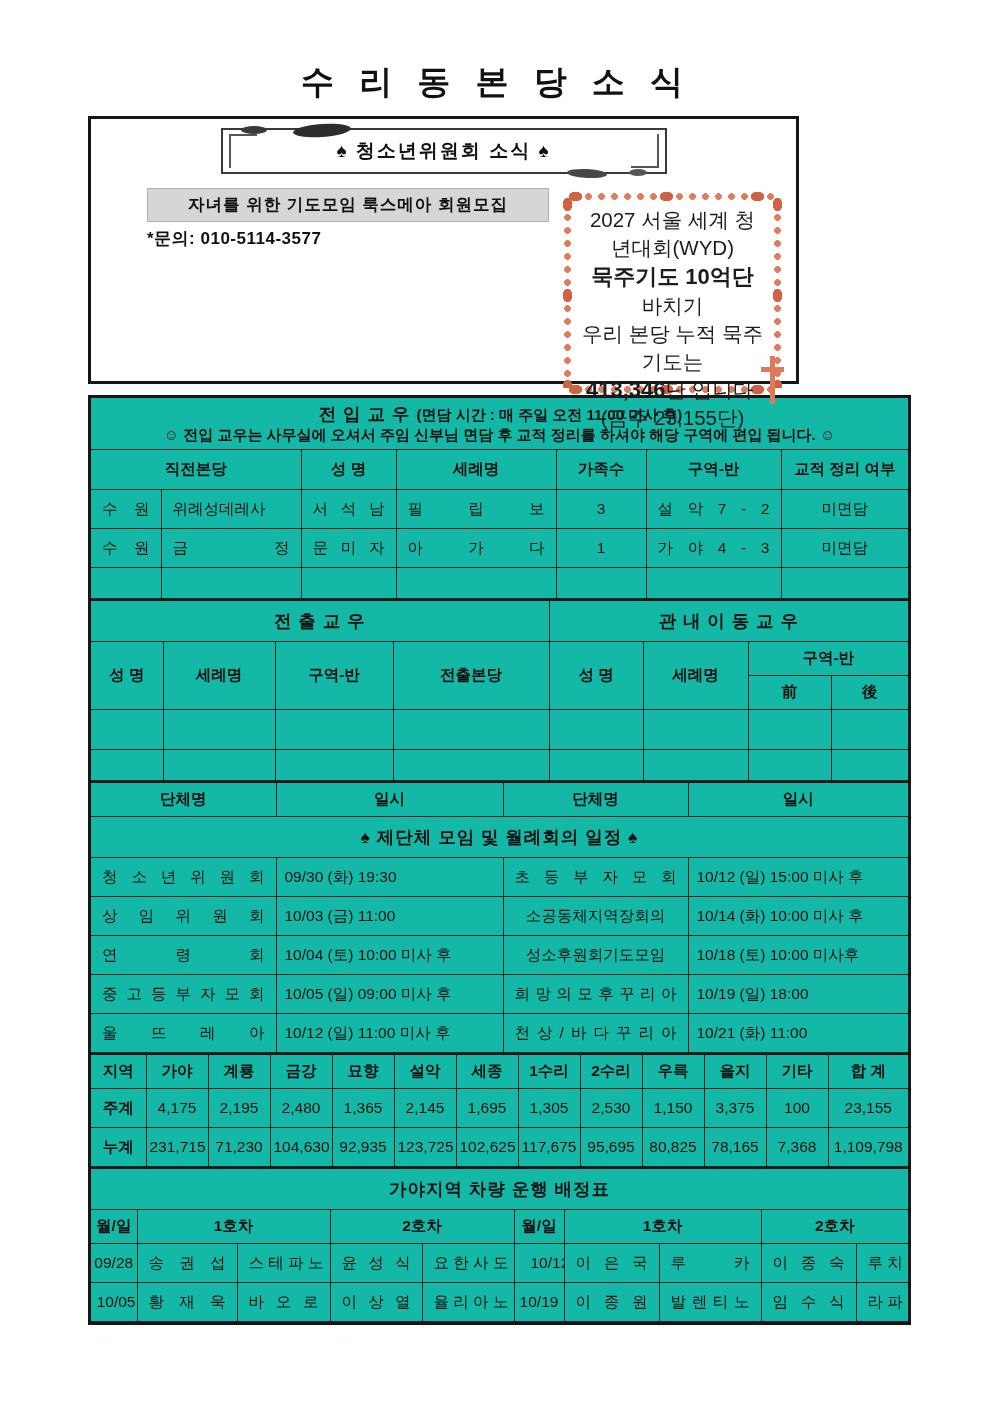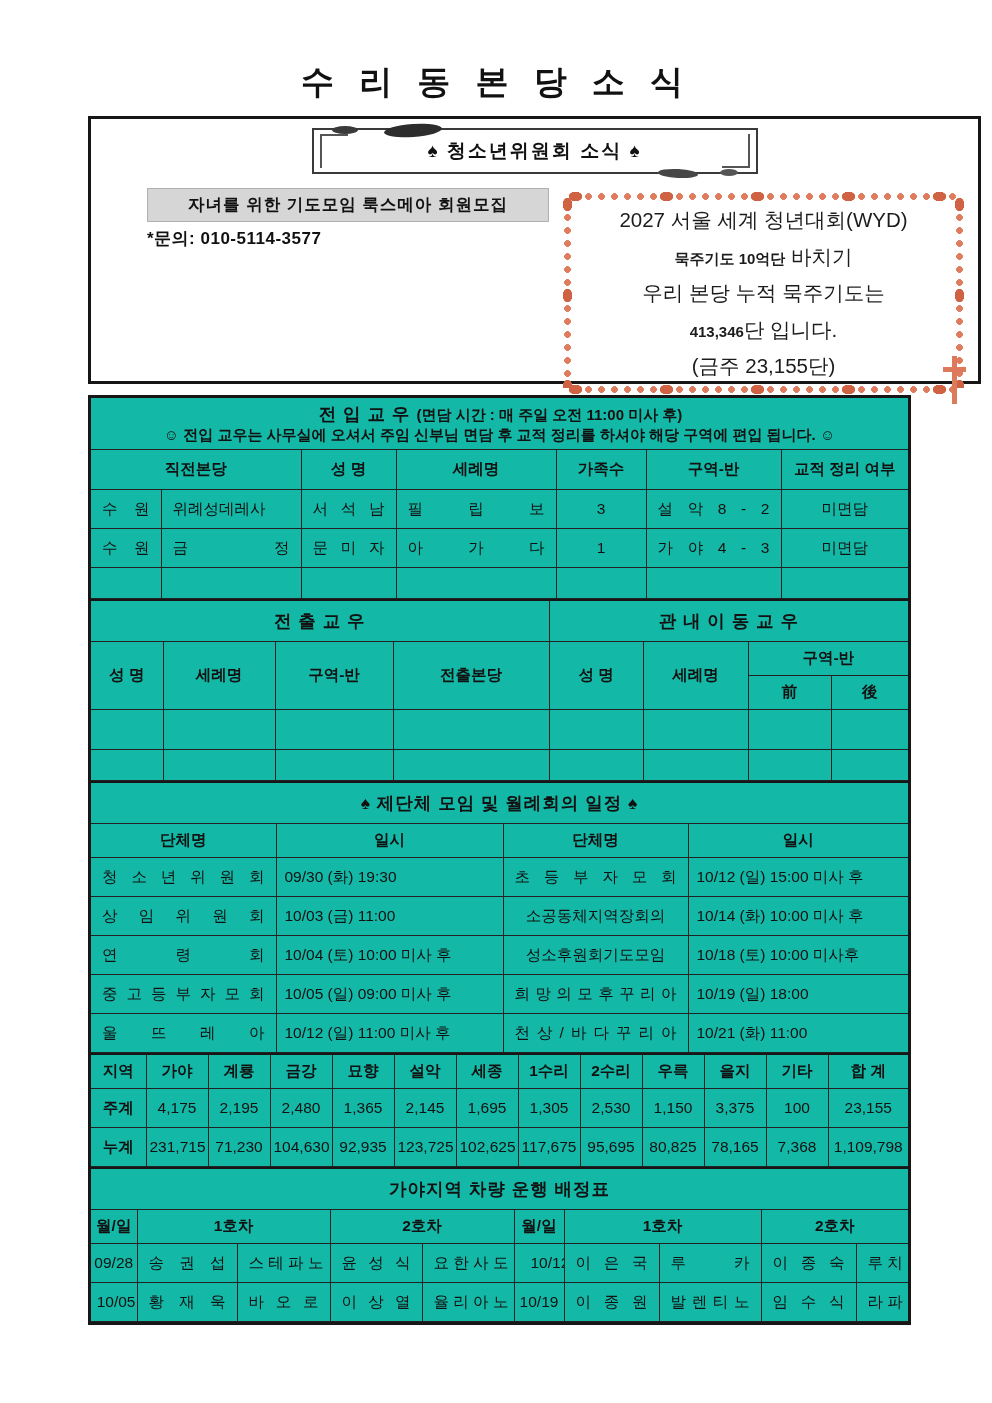--- a/index.html
+++ b/index.html
@@ -8,21 +8,21 @@
     width:992px; height:1403px; position:relative;
     font-family:"Liberation Sans","DejaVu Sans",sans-serif;
     color:#111;
   }
   .page-title {
     position:absolute; top:60px; left:0; width:100%;
     text-align:center; font-size:33px; font-weight:bold; letter-spacing:8px;
   }
   
   .youth-box {
-    position:absolute; top:116px; left:88px; width:893px; height:268px;
+    position:absolute; top:116px; left:88px; width:711px; height:268px;
     border:3px solid #161616; background:#fff;
   }
   .banner {
     position:relative; width:446px; height:46px; margin:9px auto 6px auto;
     border:2px solid #3a3a3a; display:flex; align-items:center; justify-content:center;
   }
   .banner-inner {
     position:absolute; inset:4px 6px; border-left:2px solid #555; border-right:2px solid #555;
   }
   .banner-inner::before { content:""; position:absolute; left:0; top:0; width:26px; height:2px; background:#555; }
@@ -58,21 +58,21 @@
       radial-gradient(ellipse 5px 7px at 6.5px 6.5px, #cf6243 92%, rgba(0,0,0,0) 100%),
       radial-gradient(circle 3.4px at 6.5px 6.5px, #e07c5e 92%, rgba(0,0,0,0) 100%);
     background-size:13px 91px, 13px 13px; background-repeat:repeat-y;
   }
   .bt { top:0; } .bb { bottom:0; } .bl { left:0; } .br { right:0; }
   .rosary-text {
     position:absolute; inset:16px 20px; z-index:2;
     display:flex; flex-direction:column; justify-content:space-between;
     text-align:center; font-size:20.5px; color:#1c1c1c;
   }
-  .rosary-text b { font-size:15px; }
+  .rosary-text b { font-size:22px; }
   .crucifix { position:absolute; right:-1px; bottom:-8px; width:26px; height:48px; z-index:4; }
   .crucifix::before { content:""; position:absolute; left:11px; top:0; width:5px; height:48px; background:#dd7a5c; }
   .crucifix::after  { content:""; position:absolute; left:2px; top:11px; width:23px; height:5px; background:#dd7a5c; }
 
   
   .doc { position:absolute; top:395px; left:88px; width:823px; border:3px solid #161616; background:#14b8a6; }
   table { width:100%; border-collapse:collapse; table-layout:fixed; }
   td, th { border:1px solid #222; font-size:15.5px; text-align:center; vertical-align:middle; padding:6px 3px; overflow:hidden; white-space:nowrap; }
   th { font-weight:bold; }
   table + table { border-top:2px solid #161616; }
@@ -152,21 +152,21 @@
       <th>가족수</th>
       <th>구역-반</th>
       <th>교적 정리 여부</th>
     </tr>
     <tr>
       <td class="just tall">수 원</td>
       <td class="just dl">위례성데레사</td>
       <td class="just">서 석 남</td>
       <td class="just dl">필 립 보</td>
       <td>3</td>
-      <td class="just">설 악 8 - 2</td>
+      <td class="just">설 악 7 - 2</td>
       <td>미면담</td>
     </tr>
     <tr>
       <td class="just tall">수 원</td>
       <td class="just dl">금 정</td>
       <td class="just">문 미 자</td>
       <td class="just dl">아 가 다</td>
       <td>1</td>
       <td class="just">가 야 4 - 3</td>
       <td>미면담</td>
@@ -237,28 +237,28 @@
 
   <table>
     <colgroup>
         <col style="width:185px">
         <col style="width:227px">
         <col style="width:185px">
         <col style="width:220px">
       </colgroup>
     <tbody>
         <tr>
-          <th colspan="4" class="sect-title">♠ 제단체 모임 및 월례회의 일정 ♠</th>
-        </tr>
-    <tr>
       <th>단체명</th>
       <th>일시</th>
       <th>단체명</th>
       <th>일시</th>
     </tr>
+    <tr>
+          <th colspan="4" class="sect-title">♠ 제단체 모임 및 월례회의 일정 ♠</th>
+        </tr>
     <tr>
       <td class="just tall">청 소 년 위 원 회</td>
       <td class="lft">09/30 (화) 19:30</td>
       <td class="just">초 등 부 자 모 회</td>
       <td class="lft">10/12 (일) 15:00 미사 후</td>
     </tr>
     <tr>
       <td class="just tall">상 임 위 원 회</td>
       <td class="lft">10/03 (금) 11:00</td>
       <td>소공동체지역장회의</td>

